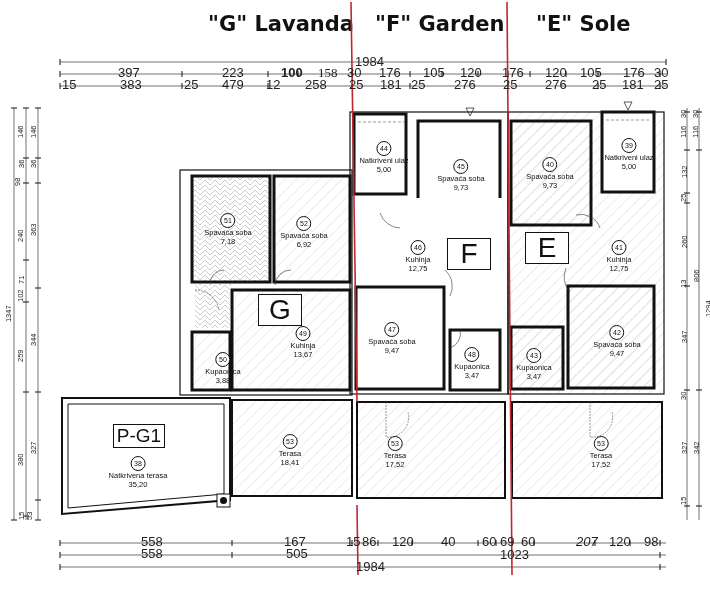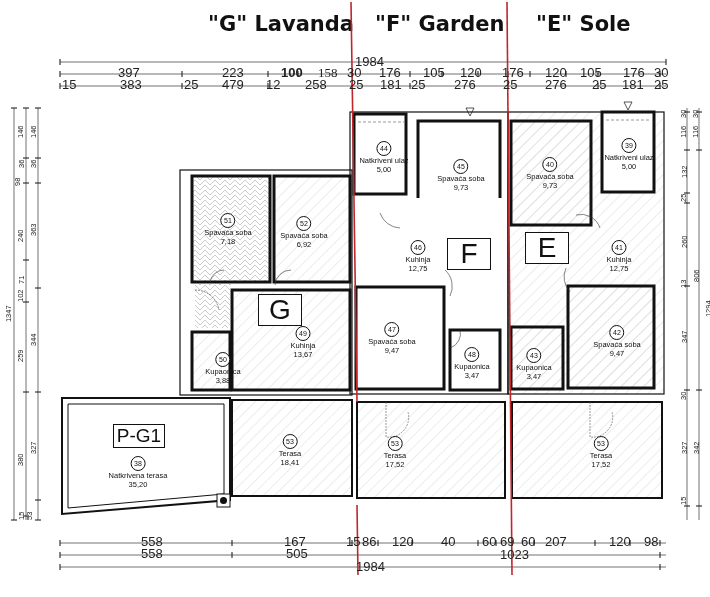--- a/index.html
+++ b/index.html
@@ -181,21 +181,21 @@
 
 <div class="dim" style="left:141px;top:535px;">558</div>
 <div class="dim" style="left:284px;top:535px;">167</div>
 <div class="dim" style="left:346px;top:535px;">15</div>
 <div class="dim" style="left:362px;top:535px;">86</div>
 <div class="dim" style="left:392px;top:535px;">120</div>
 <div class="dim" style="left:441px;top:535px;">40</div>
 <div class="dim" style="left:482px;top:535px;">60</div>
 <div class="dim" style="left:500px;top:535px;">69</div>
 <div class="dim" style="left:521px;top:535px;">60</div>
-<div class="dim" style="left:545px;top:535px;">207</div>
+<div class="dim" style="left:576px;top:535px;font-style:italic;">207</div>
 <div class="dim" style="left:609px;top:535px;">120</div>
 <div class="dim" style="left:644px;top:535px;">98</div>
 <div class="dim" style="left:141px;top:547px;">558</div>
 <div class="dim" style="left:286px;top:547px;">505</div>
 <div class="dim" style="left:500px;top:548px;">1023</div>
 <div class="dim" style="left:356px;top:560px;">1984</div>
 
 <div class="dimv" style="left:0px;top:310px;">1347</div>
 <div class="dimv" style="left:14px;top:128px;">146</div>
 <div class="dimv" style="left:18px;top:160px;">36</div>

